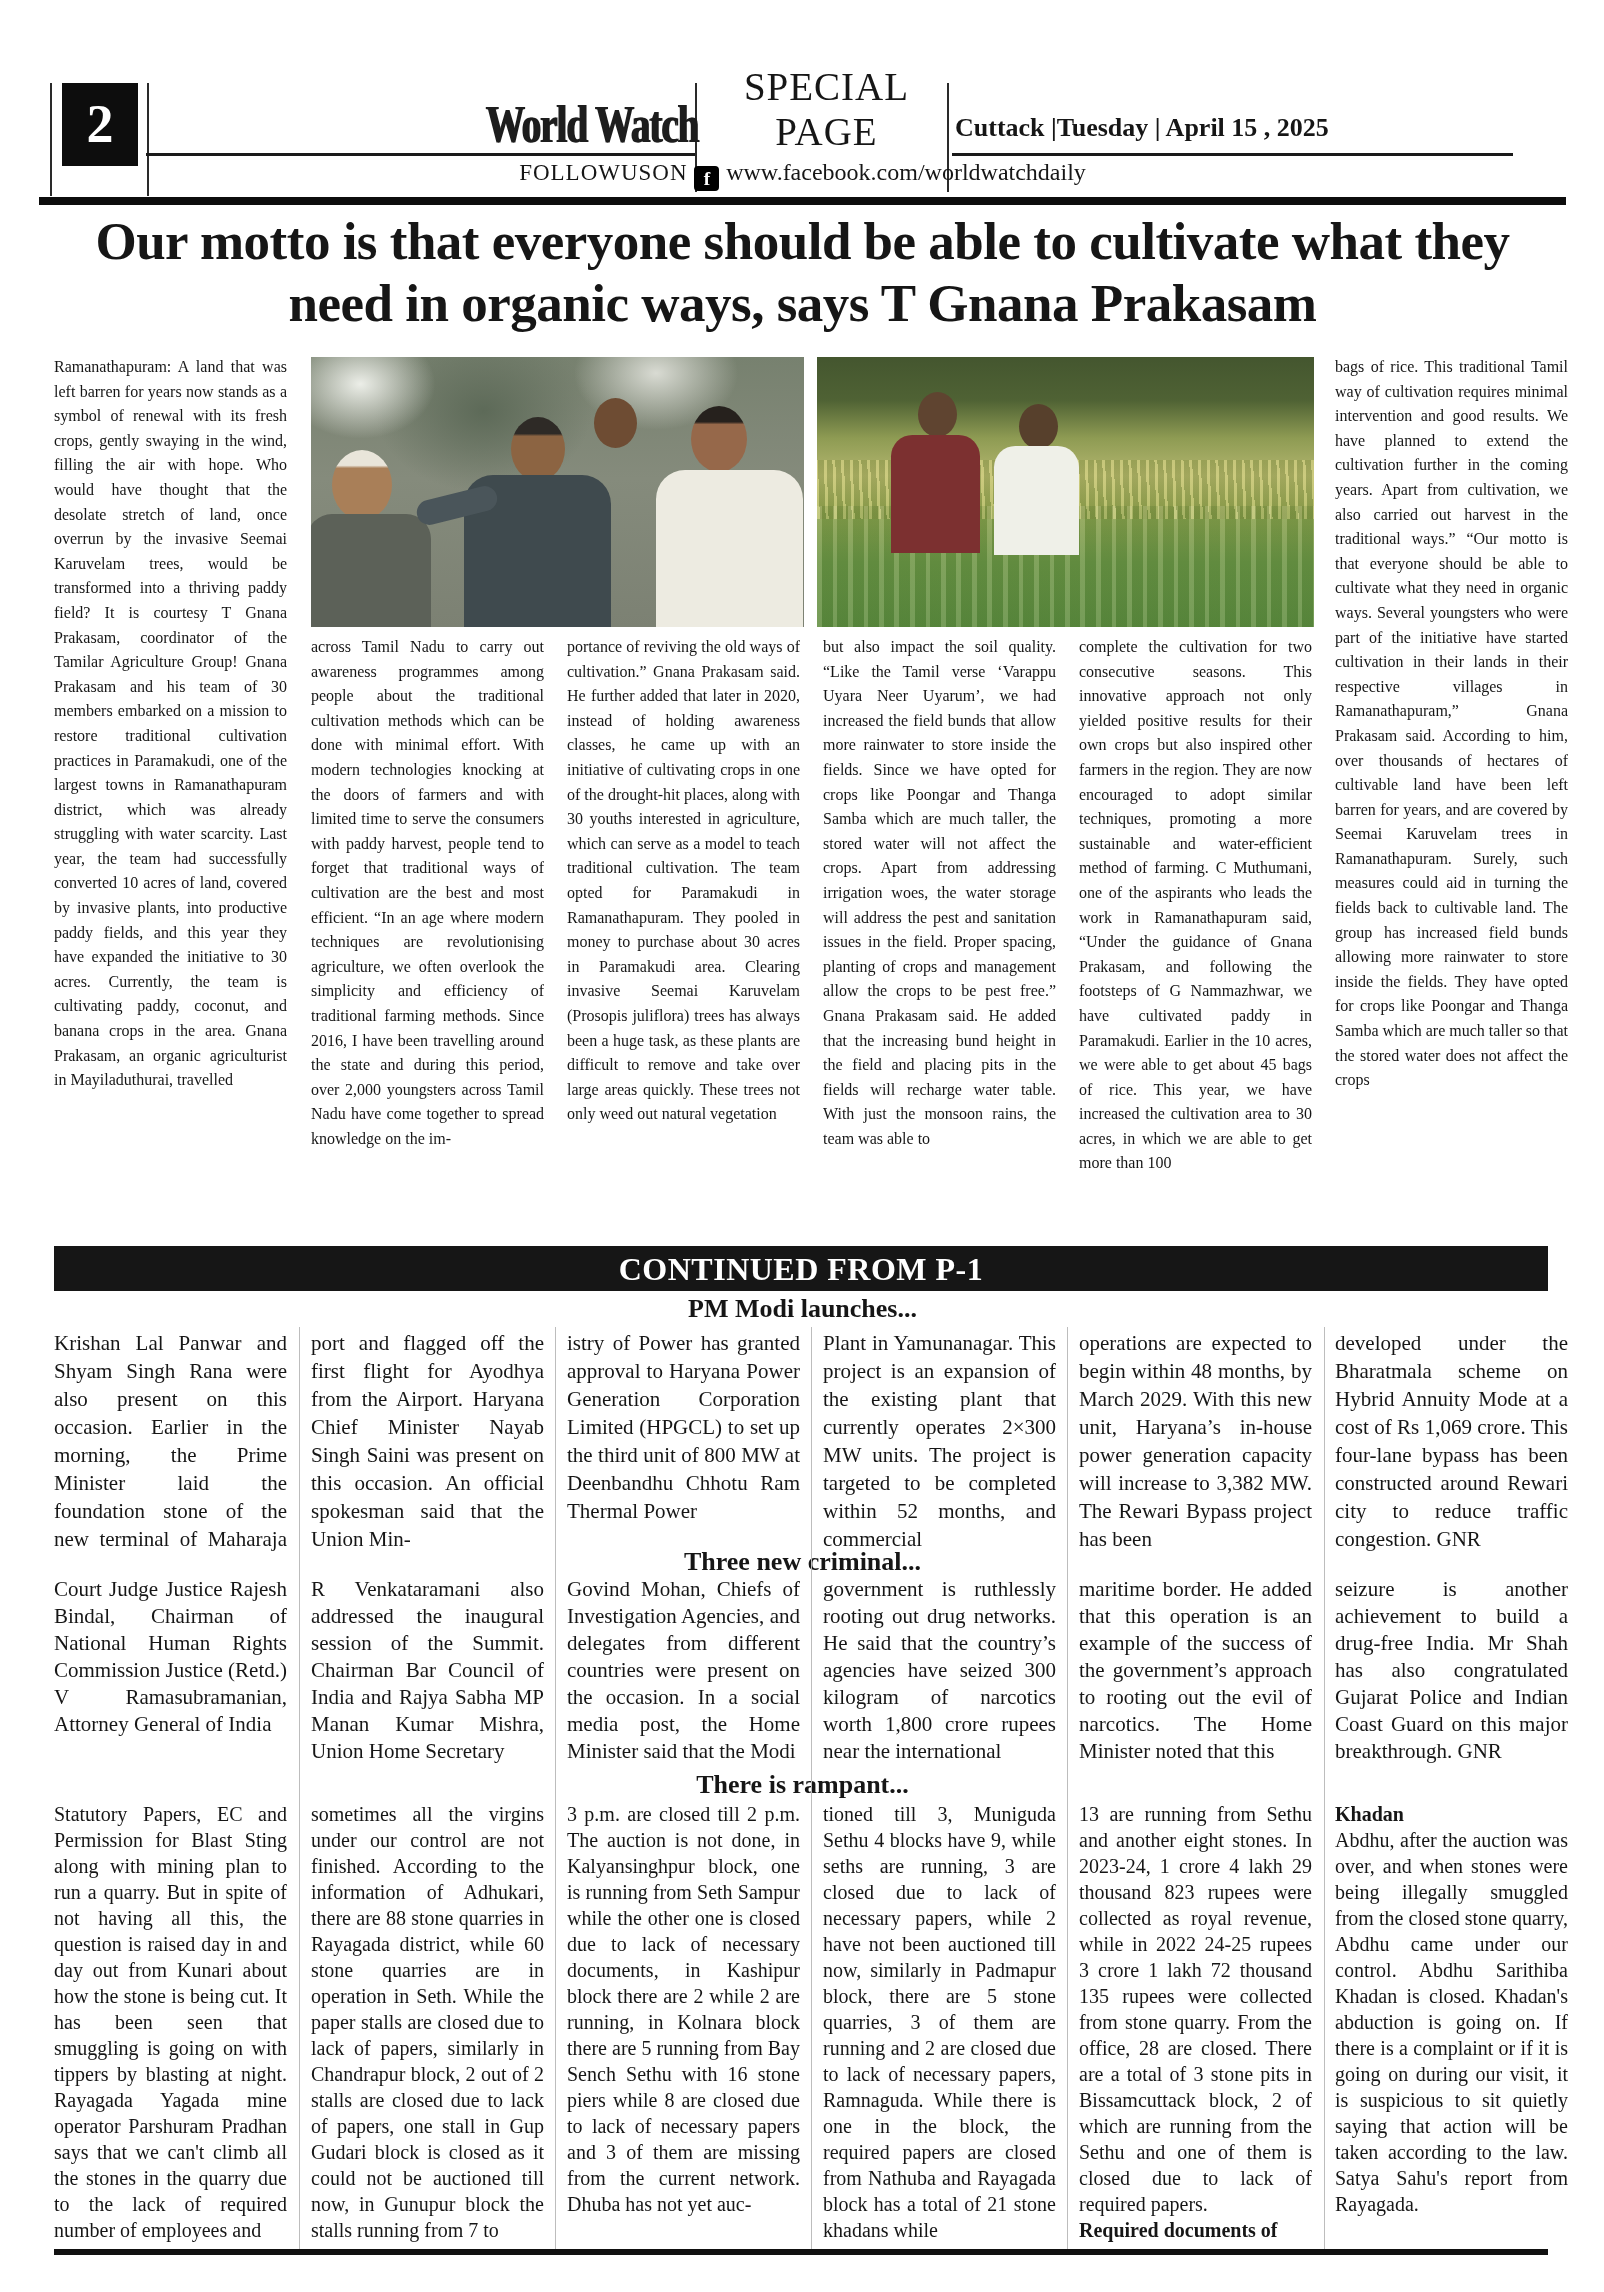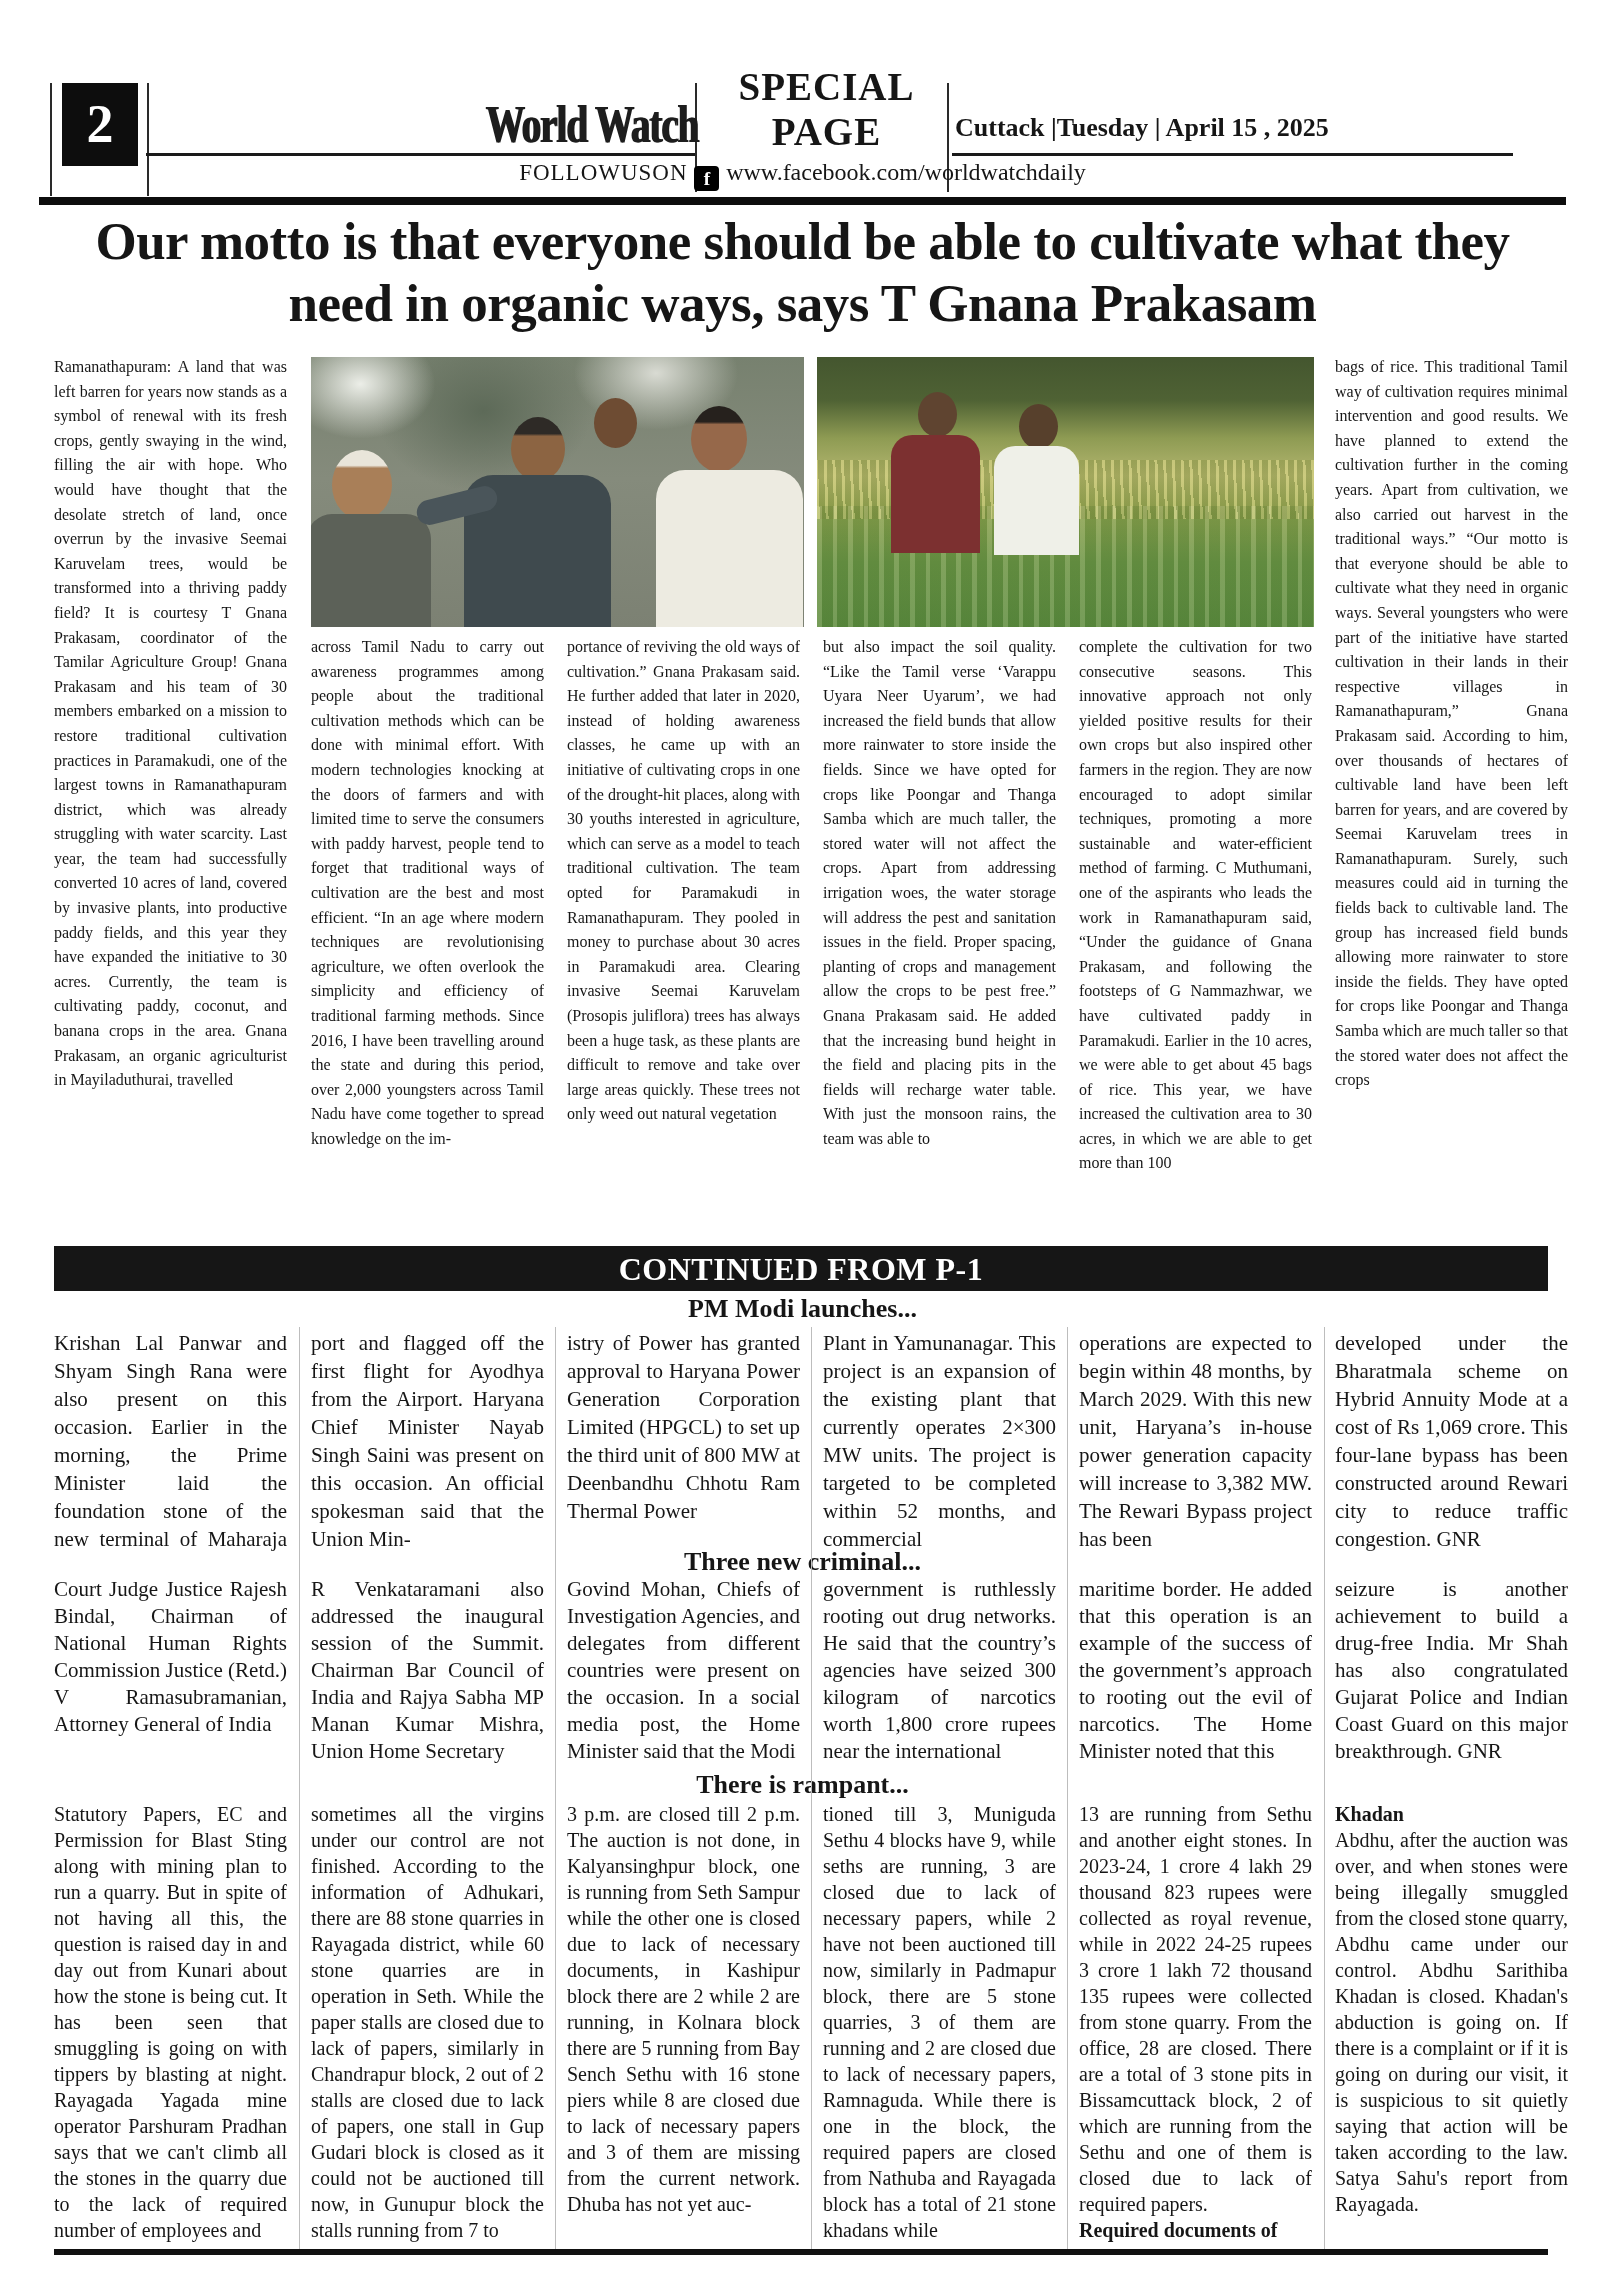--- a/index.html
+++ b/index.html
@@ -11,21 +11,21 @@
            font-size:54px;font-weight:bold;text-align:center;line-height:83px;}
   .vline{width:1.9px;background:#2a2a2a;}
   .vl1{left:50px;top:83px;height:113px;}
   .vl2{left:147px;top:83px;height:113px;}
   .vl3{left:695px;top:83px;height:109px;}
   .vl4{left:947px;top:83px;height:109px;}
   .logo{left:485px;top:93px;width:213px;text-align:center;font-size:39px;font-weight:bold;
         color:#1d1d1d;letter-spacing:-1px;text-shadow:1.5px 0 #1d1d1d;
         transform:scaleY(1.35);transform-origin:top center;white-space:nowrap;}
   .special{left:706px;top:64px;width:241px;text-align:center;font-size:39px;line-height:45px;
-           font-weight:700;letter-spacing:1px;}
+           font-weight:400;letter-spacing:1px;}
   .dateline{left:955px;top:113px;font-size:26px;font-weight:bold;white-space:nowrap;}
   .hline{height:2.9px;background:#1a1a1a;}
   .hl1{left:146px;top:153px;width:549px;}
   .hl2{left:952px;top:153px;width:561px;}
   .followrow{left:0;top:159px;width:100%;text-align:center;font-size:23px;}
   .follow-label{letter-spacing:1px;}
   .fb-icon{display:inline-block;width:25px;height:25px;background:#000;color:#fff;border-radius:3.9px;
            font-weight:bold;line-height:25px;margin:0 6.8px;font-size:19.4px;text-align:center;vertical-align:-4.9px;}
   .fb-url{font-size:24px;}
   .thick-rule{left:39px;top:197px;width:1527px;height:7.8px;background:#0d0d0d;}

